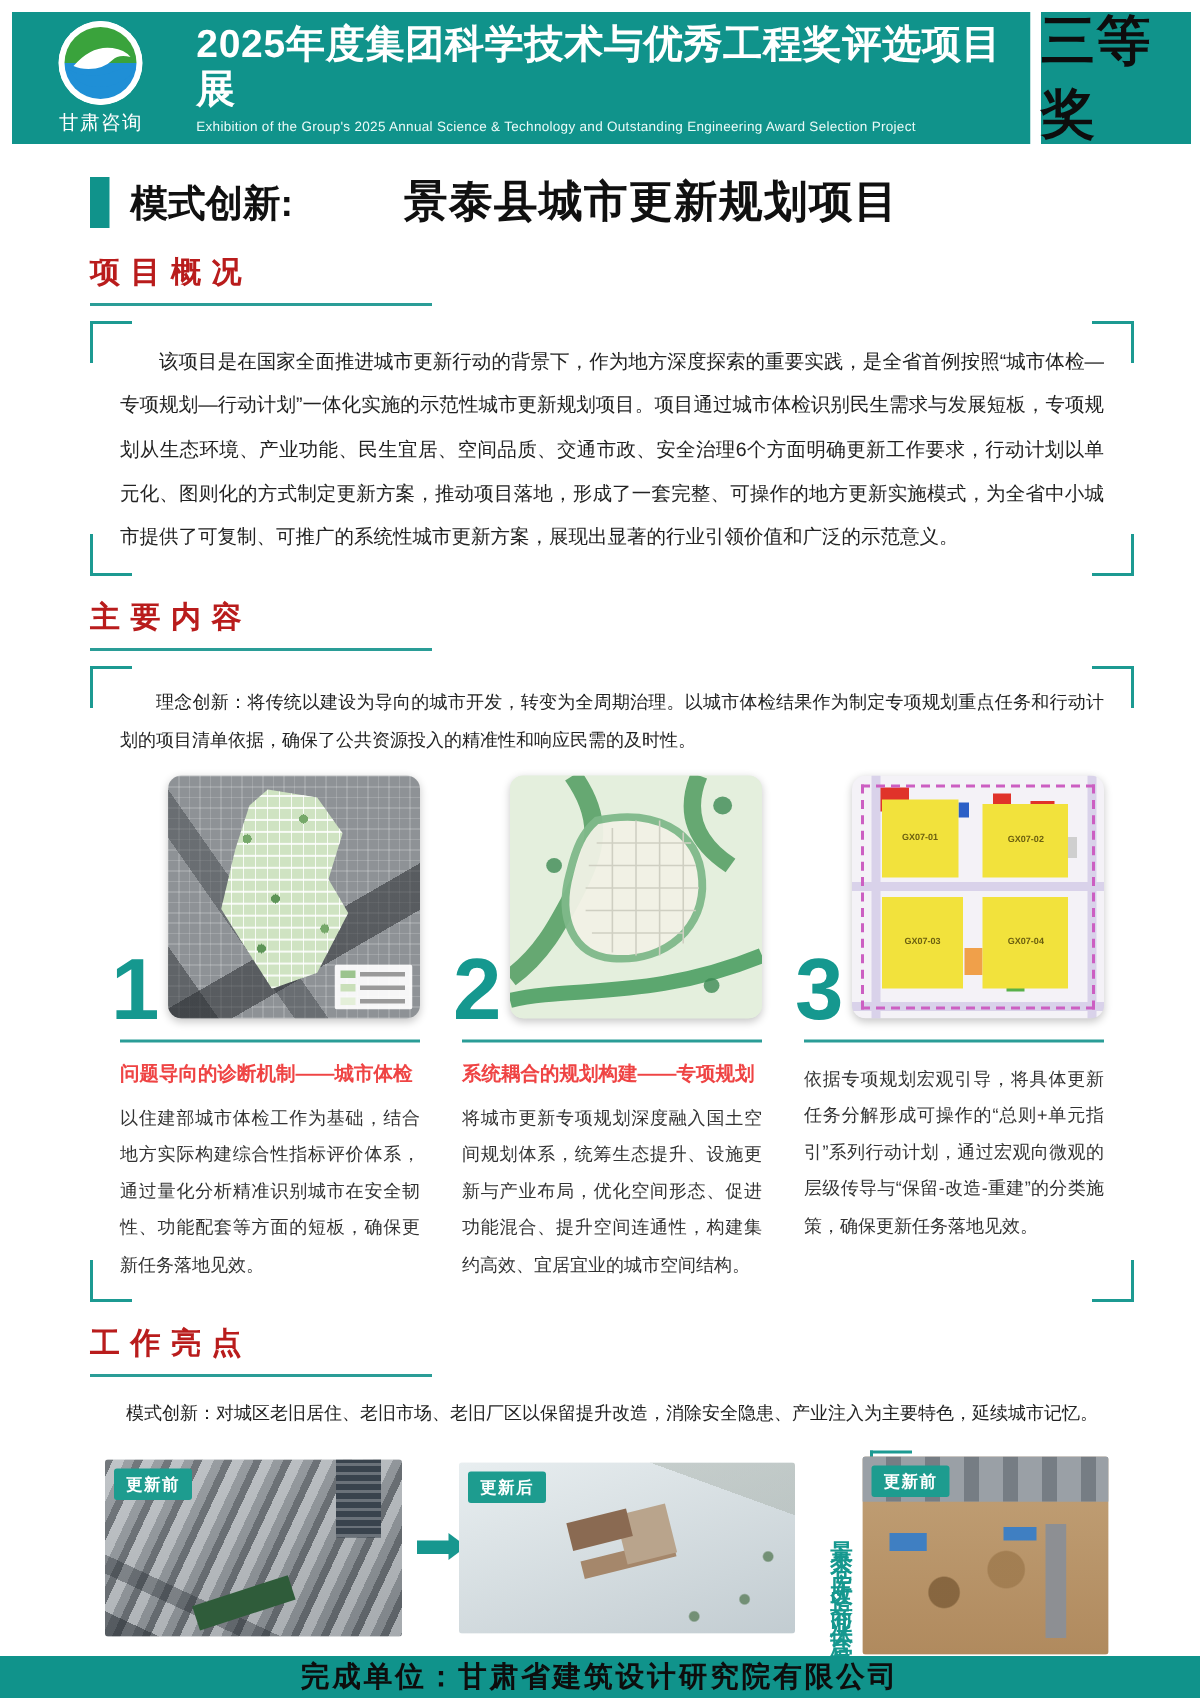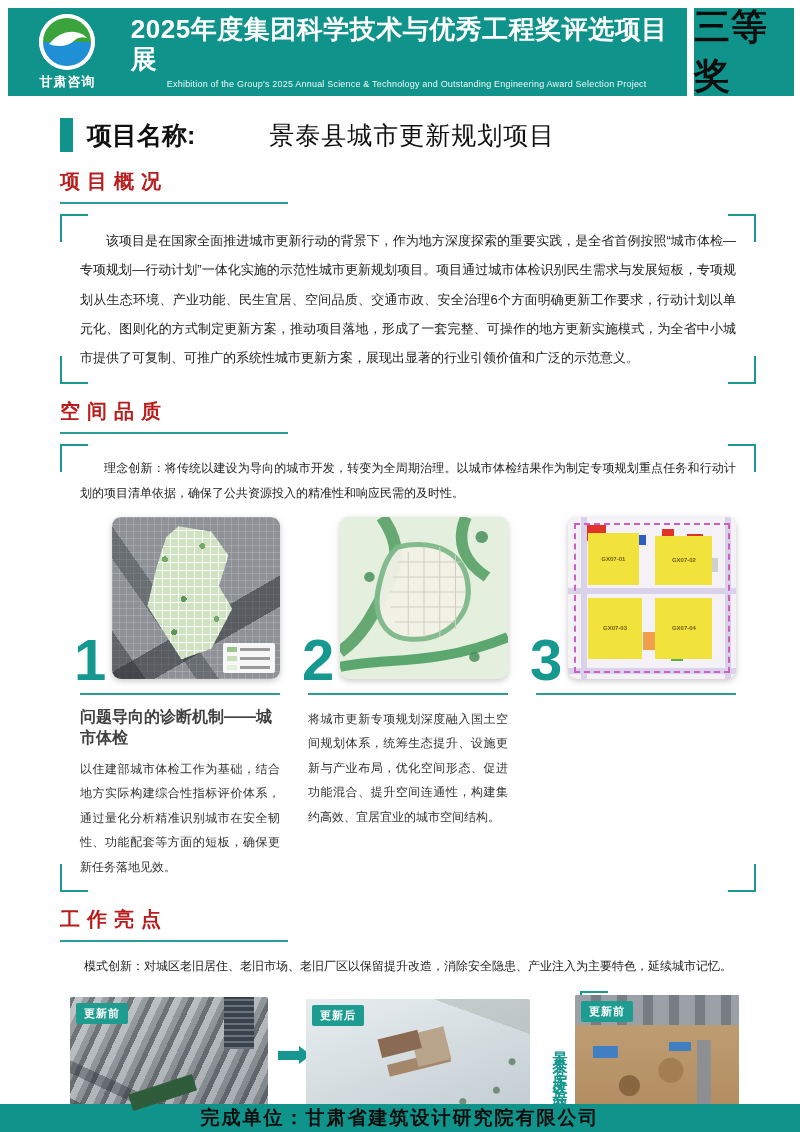--- a/index.html
+++ b/index.html
@@ -8,49 +8,49 @@
     font-family:"Liberation Sans",sans-serif;overflow:hidden;
   }
   
   .header{position:absolute;top:8px;left:8px;right:6px;height:88px;display:flex;}
   .header-main{flex:1;background:#10938b;display:flex;align-items:center;padding-left:14px;}
   .header-gap{width:7px;background:#ffffff;}
   .award-box{width:100px;background:#10938b;display:flex;align-items:center;justify-content:center;}
   .award-box span{color:#0d0d0d;font-size:36px;font-weight:800;letter-spacing:1px;}
   .logo-block{width:92px;text-align:center;}
   .logo-circle{width:56px;height:56px;margin:0 auto;border-radius:50%;overflow:hidden;background:#fff;}
-  .org-name{color:#ffffff;font-weight:bold;font-size:13px;margin-top:3px;letter-spacing:1px;}
+  .org-name{color:#ffffff;font-weight:normal;font-size:13px;margin-top:3px;letter-spacing:1px;}
   .title-block{padding-left:18px;}
   .poster-title{color:#ffffff;font-size:26px;font-weight:800;letter-spacing:0.5px;line-height:1.15;margin:0;}
-  .poster-subtitle{color:#eafaf8;font-size:9px;margin-top:5px;letter-spacing:0.2px;margin-left:36px;}
+  .poster-subtitle{color:#eafaf8;font-size:9px;margin-top:5px;letter-spacing:0.2px;}
   
   .project-row{position:absolute;top:112px;left:60px;right:45px;height:46px;display:flex;align-items:center;}
   .project-square{width:13px;height:34px;background:#10938b;margin-right:14px;}
   .project-label{font-size:25px;font-weight:800;color:#101010;}
-  .project-name{font-size:25px;font-weight:400;color:#101010;margin-left:74px;letter-spacing:1px;}
+  .project-name{font-size:29px;font-weight:700;color:#101010;margin-left:74px;letter-spacing:1px;}
   
   .content{position:absolute;top:168px;left:60px;right:44px;}
   .sec-heading{display:inline-block;color:#b91c1c;font-size:20px;font-weight:800;letter-spacing:7px;
     border-bottom:2px solid #2a9d97;padding:0 120px 7px 0;margin:0 0 10px 0;}
   .bracket-block{position:relative;padding:12px 20px;}
   .cb{position:absolute;width:26px;height:26px;border:0 solid #1c9a92;}
   .cb-tl{top:0;left:0;border-top-width:2px;border-left-width:2px;}
   .cb-tr{top:0;right:0;border-top-width:2px;border-right-width:2px;}
   .cb-bl{bottom:0;left:0;border-bottom-width:2px;border-left-width:2px;}
   .cb-br{bottom:0;right:0;border-bottom-width:2px;border-right-width:2px;}
   .para{font-size:13px;line-height:2.25;color:#222;text-align:justify;text-indent:2em;margin:0;}
   .para-sm{font-size:12px;line-height:2.1;color:#222;text-align:justify;text-indent:2em;margin:0;}
   
   .columns{display:grid;grid-template-columns:repeat(3,1fr);gap:28px;margin-top:10px;}
   .fig-wrap{position:relative;height:162px;margin-bottom:14px;}
   .fig-number{position:absolute;left:-6px;bottom:-10px;font-size:58px;font-weight:800;color:#15988f;line-height:1;}
   .fig{position:absolute;left:32px;right:0;top:0;bottom:0;border-radius:9px;overflow:hidden;
     box-shadow:0 2px 6px rgba(0,0,0,.22);}
   .col-divider{height:2px;background:#2a9d97;margin:10px 0 12px;}
-  .col-title{color:#404040;font-weight:800;font-size:16px;margin:0;}
+  .col-title{color:#ef4444;font-weight:800;font-size:13px;margin:0;}
   .col-body{font-size:12px;line-height:2.05;color:#333;text-align:justify;margin:8px 0 0 0;}
   
   .fig-check{
     background-color:#8e9296;
     background-image:
       linear-gradient(55deg,rgba(40,44,48,.45) 0 12%,transparent 12% 30%,rgba(50,55,60,.4) 30% 38%,transparent 38%),
       linear-gradient(150deg,transparent 0 60%,rgba(35,38,42,.5) 60% 72%,transparent 72%),
       repeating-linear-gradient(0deg,rgba(255,255,255,.16) 0 1px,transparent 1px 7px),
       repeating-linear-gradient(90deg,rgba(255,255,255,.16) 0 1px,transparent 1px 7px);
   }
@@ -190,38 +190,38 @@
     </div>
   </div>
   <div class="header-gap"></div>
   <div class="award-box">
     <span>三等奖</span>
   </div>
 </div>
 
 <div class="project-row">
   <div class="project-square"></div>
-  <div class="project-label">项目名称:</div>
+  <div class="project-label">模式创新:</div>
   <div class="project-name">景泰县城市更新规划项目</div>
 </div>
 
 <div class="content">
 
   
   <h2 class="sec-heading">项目概况</h2>
   <div class="bracket-block" style="margin-bottom:14px;">
     <span class="cb cb-tl"></span>
     <span class="cb cb-tr"></span>
     <span class="cb cb-bl"></span>
     <span class="cb cb-br"></span>
     <p class="para">该项目是在国家全面推进城市更新行动的背景下，作为地方深度探索的重要实践，是全省首例按照“城市体检—专项规划—行动计划”一体化实施的示范性城市更新规划项目。项目通过城市体检识别民生需求与发展短板，专项规划从生态环境、产业功能、民生宜居、空间品质、交通市政、安全治理6个方面明确更新工作要求，行动计划以单元化、图则化的方式制定更新方案，推动项目落地，形成了一套完整、可操作的地方更新实施模式，为全省中小城市提供了可复制、可推广的系统性城市更新方案，展现出显著的行业引领价值和广泛的示范意义。</p>
   </div>
 
   
-  <h2 class="sec-heading">空间品质</h2>
+  <h2 class="sec-heading">主要内容</h2>
   <div class="bracket-block" style="margin-bottom:8px;">
     <span class="cb cb-tl"></span>
     <span class="cb cb-tr"></span>
     <span class="cb cb-bl"></span>
     <span class="cb cb-br"></span>
     <p class="para-sm">理念创新：将传统以建设为导向的城市开发，转变为全周期治理。以城市体检结果作为制定专项规划重点任务和行动计划的项目清单依据，确保了公共资源投入的精准性和响应民需的及时性。</p>
 
     <div class="columns">
 
       <div>
@@ -257,20 +257,21 @@
                 <line x1="95" y1="30" x2="95" y2="120"></line>
                   <line x1="110" y1="38" x2="110" y2="112"></line>
               </g>
               <circle cx="135" cy="20" r="6" fill="#3c8a54" opacity="0.8"></circle>
               <circle cx="28" cy="60" r="5" fill="#3c8a54" opacity="0.8"></circle>
               <circle cx="128" cy="140" r="5" fill="#3c8a54" opacity="0.8"></circle>
             </svg>
           </div>
         </div>
         <div class="col-divider"></div>
+        <p class="col-title">系统耦合的规划构建——专项规划</p>
         <p class="col-body">将城市更新专项规划深度融入国土空间规划体系，统筹生态提升、设施更新与产业布局，优化空间形态、促进功能混合、提升空间连通性，构建集约高效、宜居宜业的城市空间结构。</p>
       </div>
 
       <div>
         <div class="fig-wrap">
           <div class="fig-number">3</div>
           <div class="fig fig-zone">
             <div class="zone-block zb1">
                 <span>GX07-01</span>
               </div>
@@ -279,20 +280,21 @@
               </div>
             <div class="zone-block zb3">
                 <span>GX07-03</span>
               </div>
             <div class="zone-block zb4">
                 <span>GX07-04</span>
               </div>
           </div>
         </div>
         <div class="col-divider"></div>
+        <p class="col-body">依据专项规划宏观引导，将具体更新任务分解形成可操作的“总则+单元指引”系列行动计划，通过宏观向微观的层级传导与“保留-改造-重建”的分类施策，确保更新任务落地见效。</p>
       </div>
     </div>
   </div>
 
   
   <h2 class="sec-heading" style="margin-top:6px;">工作亮点</h2>
   <p class="para-sm" style="margin:2px 0 0 0;">模式创新：对城区老旧居住、老旧市场、老旧厂区以保留提升改造，消除安全隐患、产业注入为主要特色，延续城市记忆。</p>
 
   <div class="hl-grid">
 

